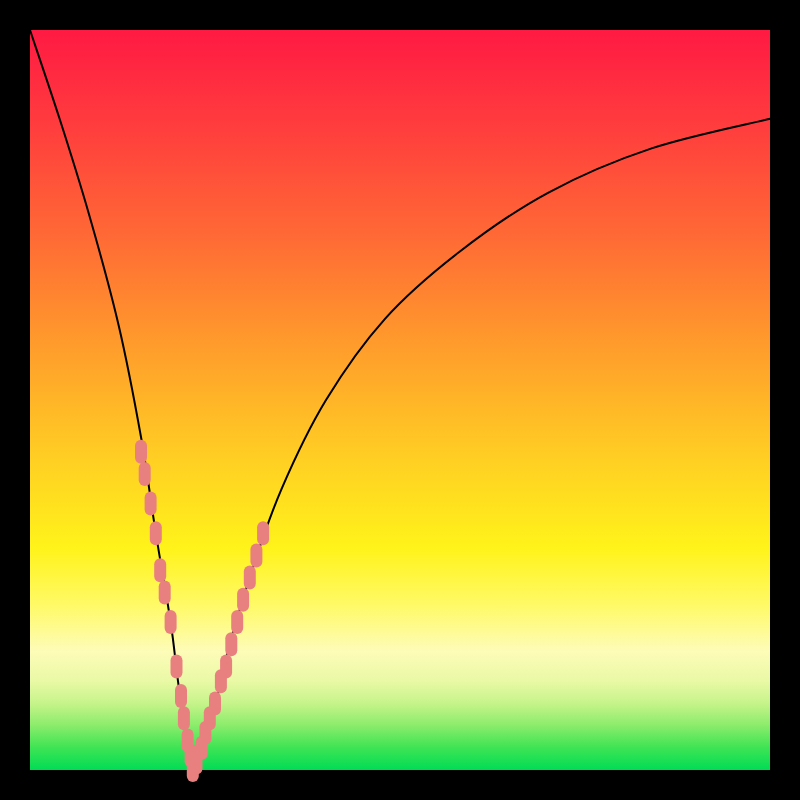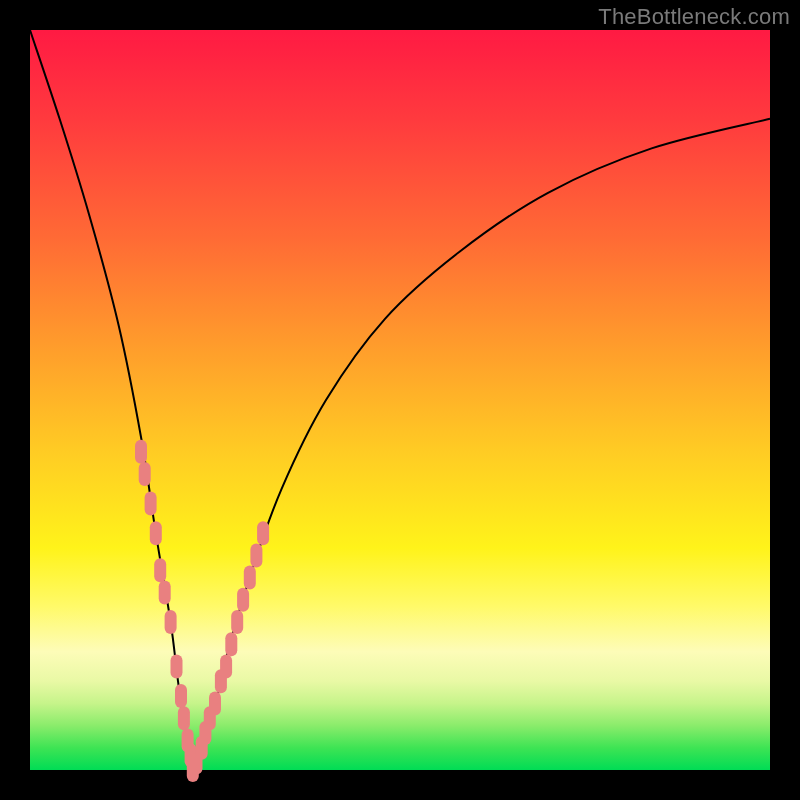--- a/index.html
+++ b/index.html
@@ -66,21 +66,20 @@
   }
   .marker {
     fill: #e98080;
     stroke: none;
   }
 </style>
 </head>
 <body>
 
 <div class="frame">
-  <div class="watermark">TheBottleneck.com</div>
   <div class="plot-area">
     <svg class="curve" viewBox="0 0 740 740">
       <path id="curve-path" class="curve-path" d="M 0.0 0.0 C 4.9 14.8, 19.7 58.0, 29.6 88.8 C 39.5 119.6, 49.3 150.5, 59.2 185.0 C 69.1 219.5, 80.2 259.0, 88.8 296.0 C 97.4 333.0, 104.8 372.5, 111.0 407.0 C 117.2 441.5, 120.9 472.4, 125.8 503.2 C 130.7 534.0, 136.9 567.3, 140.6 592.0 C 144.3 616.7, 145.5 632.7, 148.0 651.2 C 150.5 669.7, 152.9 688.2, 155.4 703.0 C 157.9 717.8, 160.3 737.5, 162.8 740.0 C 165.3 742.5, 166.5 728.9, 170.2 717.8 C 173.9 706.7, 180.1 690.7, 185.0 673.4 C 189.9 656.1, 193.6 636.4, 199.8 614.2 C 206.0 592.0, 213.4 566.1, 222.0 540.2 C 230.6 514.3, 239.3 487.2, 251.6 458.8 C 263.9 430.4, 278.7 398.4, 296.0 370.0 C 313.3 341.6, 333.0 313.3, 355.2 288.6 C 377.4 263.9, 402.1 243.0, 429.2 222.0 C 456.3 201.0, 485.9 180.1, 518.0 162.8 C 550.1 145.5, 584.6 130.7, 621.6 118.4 C 658.6 106.1, 720.3 93.7, 740.0 88.8"></path>
       <g id="markers-group">
           <rect x="105.0" y="409.8" width="12" height="24" rx="6" ry="6" class="marker"></rect>
           <rect x="108.7" y="432.0" width="12" height="24" rx="6" ry="6" class="marker"></rect>
           <rect x="114.6" y="461.6" width="12" height="24" rx="6" ry="6" class="marker"></rect>
           <rect x="119.8" y="491.2" width="12" height="24" rx="6" ry="6" class="marker"></rect>
           <rect x="124.2" y="528.2" width="12" height="24" rx="6" ry="6" class="marker"></rect>
           <rect x="128.7" y="550.4" width="12" height="24" rx="6" ry="6" class="marker"></rect>

